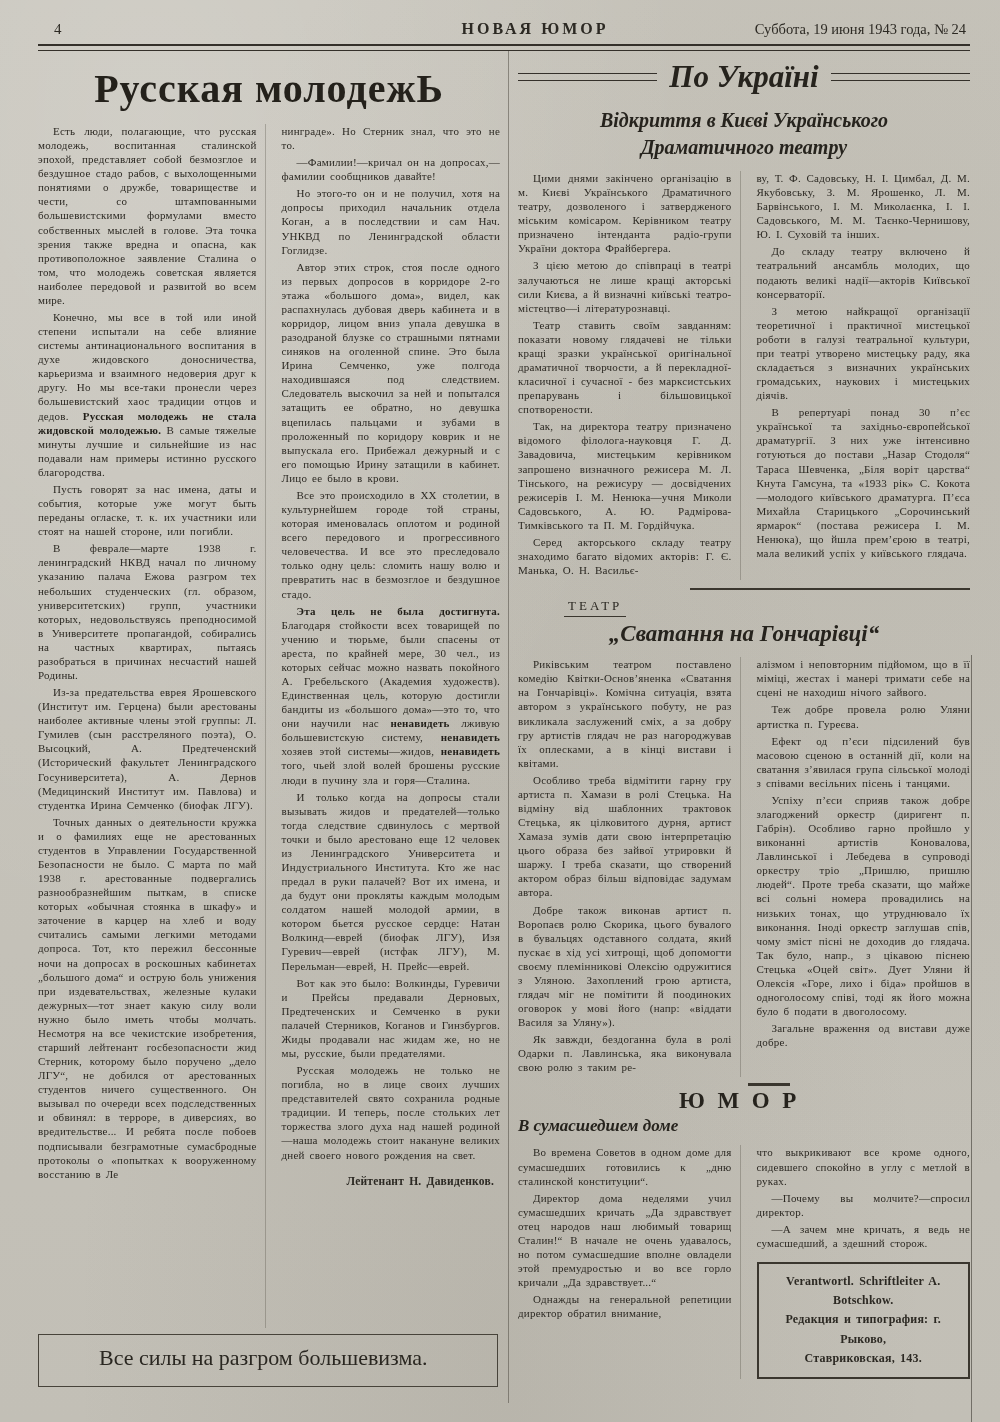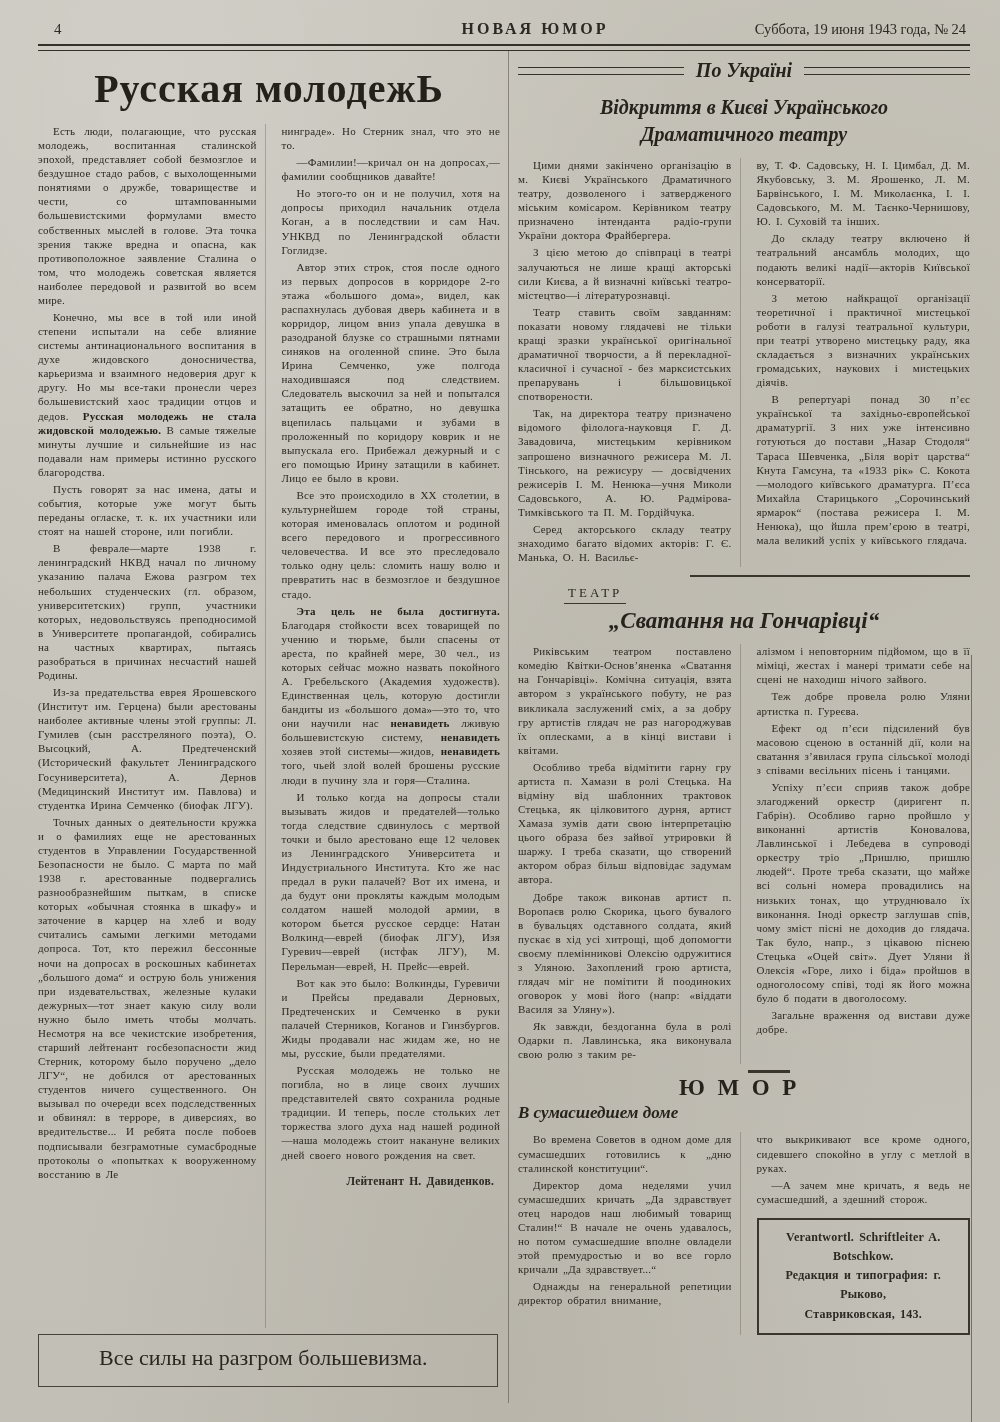--- a/index.html
+++ b/index.html
@@ -47,21 +47,21 @@
   .left-cols{flex:1;}
   .signature{text-align:right;font-weight:bold;font-size:11.5px;margin-top:12px;padding-right:6px;}
   .slogan-box{
     border:1.5px solid #47433a;margin:6px 2px 16px 0;padding:8px 16px 12px;
     font-size:22px;line-height:1.4;color:#2a2721;
   }
   .slogan-box p{margin:0;text-indent:44px;}
   
   .ukr-header{display:flex;align-items:center;gap:12px;margin:8px 0 6px;}
   .rule-eq{flex:1;height:6px;border-top:1.5px solid #34302a;border-bottom:1.5px solid #34302a;}
-  .ukr-title{font-style:italic;font-weight:bold;font-size:20px;white-space:nowrap;color:#26231d;}
+  .ukr-title{font-style:italic;font-weight:bold;font-size:31px;white-space:nowrap;color:#26231d;}
   .art-title{font-style:italic;font-weight:bold;text-align:center;font-size:20px;line-height:1.35;margin:6px 0 10px;color:#26231d;}
   .rule-right{height:2px;background:#3a362e;width:62%;margin:8px 0 6px auto;}
   .kicker{display:inline-block;font-size:13px;letter-spacing:3px;border-bottom:1.5px solid #3a362e;margin:0 0 2px 46px;padding:0 4px 2px;}
   .theatre-title{font-style:italic;font-weight:bold;text-align:center;font-size:23px;margin:2px 0 10px;color:#26231d;}
   .humor-dash{width:42px;height:3px;background:#3a362e;margin:6px 0 2px 230px;}
   .humor-title{font-weight:bold;text-align:center;font-size:23px;letter-spacing:.55em;margin:2px 0 2px;color:#26231d;}
   .humor-sub{font-style:italic;font-weight:bold;text-align:left;font-size:17px;margin:0 0 9px;color:#26231d;}
   .imprint-box{
     border:2px solid #3a362e;margin-top:12px;padding:8px 4px 9px;
     text-align:center;font-weight:bold;font-size:12px;line-height:1.6;
@@ -170,20 +170,21 @@
         <div class="humor-sub">В сумасшедшем доме</div>
         <div class="cols">
           <div class="col">
               <p>Во времена Советов в одном доме для сумасшедших готовились к „дню сталинской конституции“.</p>
               <p>Директор дома неделями учил сумасшедших кричать „Да здравствует отец народов наш любимый товарищ Сталин!“ В начале не очень удавалось, но потом сумасшедшие вполне овладели этой премудростью и во все горло кричали „Да здравствует...“</p>
               <p>Однажды на генеральной репетиции директор обратил внимание,</p>
             </div>
           <div class="col" data-cont="true">
             <div data-cont="true" class="col" style="border:none;padding:0;">
                 <p>что выкрикивают все кроме одного, сидевшего спокойно в углу с метлой в руках.</p>
+                <p>—Почему вы молчите?—спросил директор.</p>
                 <p>—А зачем мне кричать, я ведь не сумасшедший, а здешний сторож.</p>
               </div>
             <div class="imprint-box">
                 <p>Verantwortl. Schriftleiter A. Botschkow.</p>
                 <p>Редакция и типография: г. Рыково,</p>
                 <p>Ставриковская, 143.</p>
               </div>
           </div>
         </div>
       </div>

